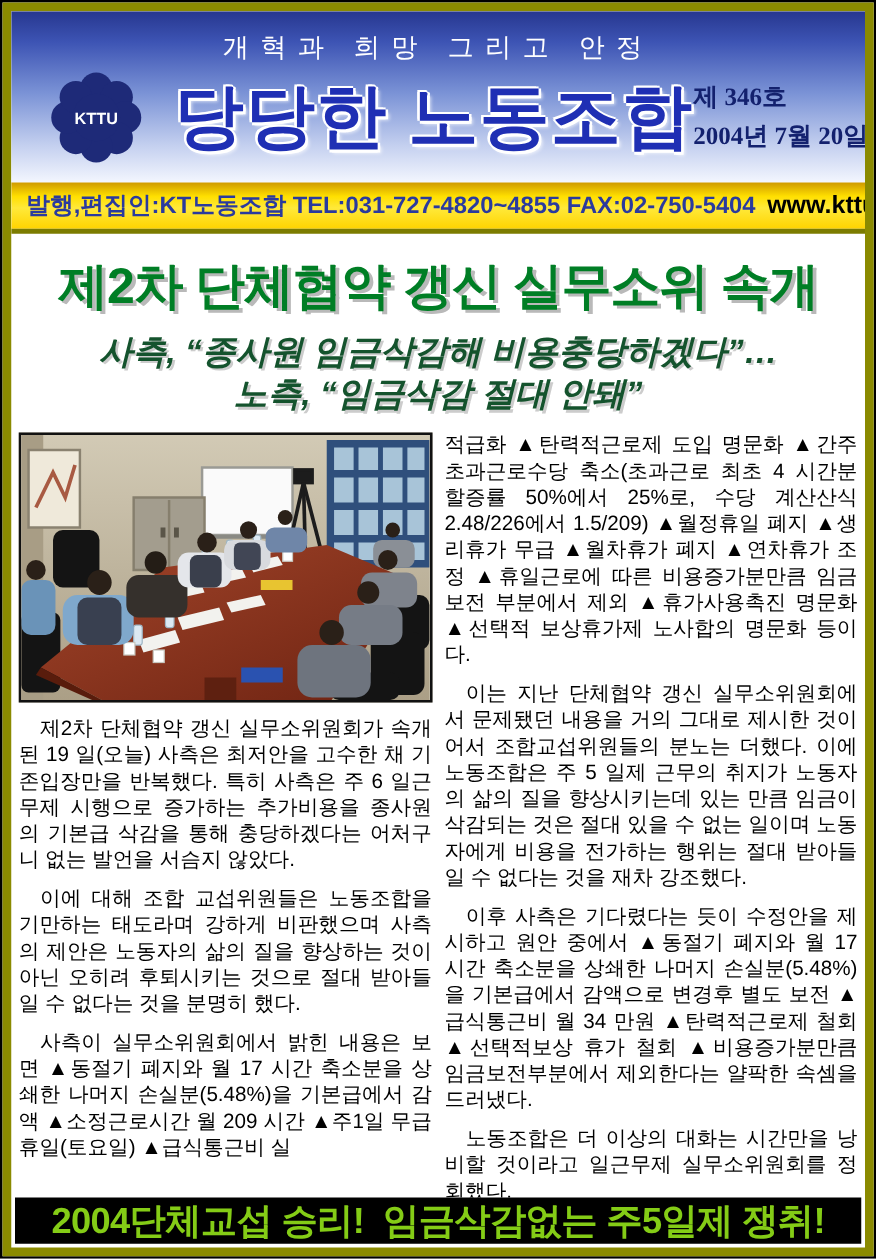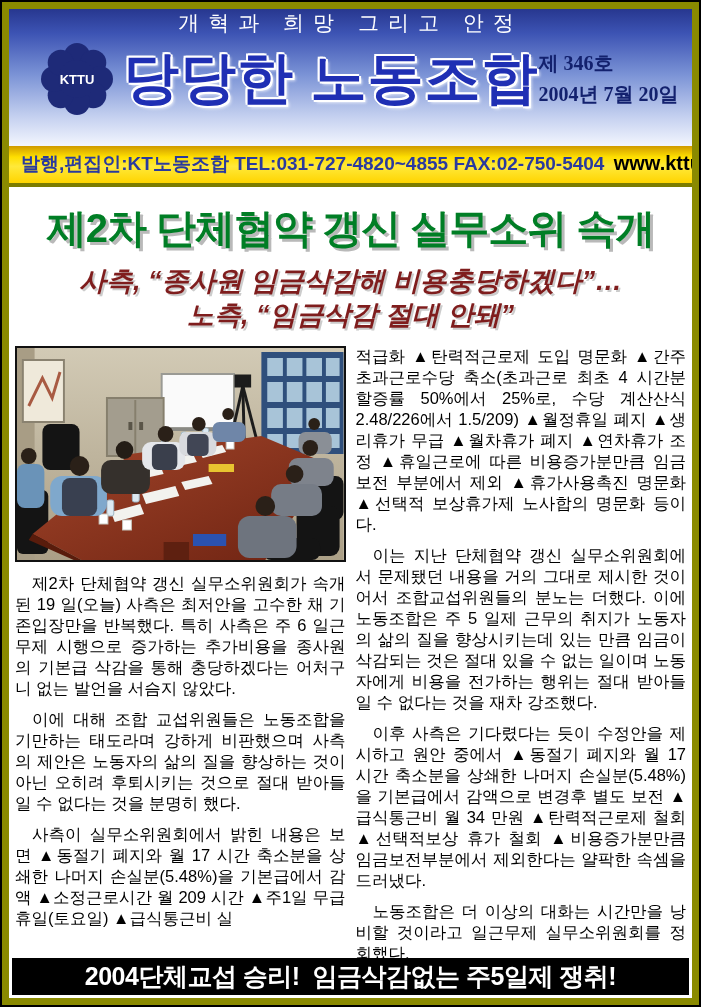--- a/index.html
+++ b/index.html
@@ -20,26 +20,27 @@
   }
 
   
   .masthead {
     height:137px; flex:0 0 auto;
     background:linear-gradient(180deg,#27378f 0%,#3d54b4 18%,#7b93d6 48%,#c3cfef 78%,#f3f6fe 100%);
   }
   .tagline {
     color:#fff; text-align:center;
     font-size:21px; letter-spacing:9px; font-weight:500;
+    padding-top:15px;
   }
   .mast-row { display:flex; align-items:center; padding:4px 10px 0 30px; }
   .logo { width:76px; height:76px; flex:0 0 auto; }
   .mast-title {
     font-size:56px; font-weight:800; color:#1f2fb4;
-    letter-spacing:1px; margin-left:8px; white-space:nowrap;
+    letter-spacing:1px; margin-left:24px; white-space:nowrap;
     text-shadow:-2px 0 0 #ffffff, 2px 0 0 #ffffff, 0 -2px 0 #ffffff, 0 2px 0 #ffffff,
                 2px 2px 0 #ffffff, -2px -2px 0 #ffffff, 3px 3px 3px rgba(255,255,255,.7);
   }
   .issue-box {
     margin-left:auto; padding-right:8px;
     color:#13216e; font-family:"Liberation Serif","DejaVu Serif",serif;
     font-weight:700; font-size:20px; line-height:1.55; white-space:nowrap;
   }
 
   
@@ -53,39 +54,39 @@
   .pub-bar .url { color:#000; font-weight:800; font-size:20px; margin-left:4px; }
 
   
   .body { flex:1 1 auto; padding:12px 6px 0; overflow:hidden; }
   .headline {
     margin:2px 0 8px; text-align:center;
     font-size:40px; font-weight:800; color:#007e25; letter-spacing:-1px;
     text-shadow:3px 3px 0 #b9b9b9; white-space:nowrap;
   }
   .subhead {
-    text-align:center; font-style:italic; font-weight:800; color:#7f1d1d;
+    text-align:center; font-style:italic; font-weight:800; color:#14532d;
     font-size:27px; line-height:1.27; text-shadow:2px 2px 0 #cccccc;
   }
   .columns { display:flex; gap:10px; margin-top:13px; }
   .col { flex:1 1 0; font-size:16.5px; line-height:21px; text-align:justify; color:#000; }
   .col p { margin:0 0 10px; text-indent:17px; }
   .col p.no-indent { text-indent:0; }
 
   .photo {
     border:2px solid #111; margin-bottom:11px; height:216px; background:#c9c2ae;
   }
   .photo svg { display:block; width:100%; height:100%; }
 
   
   .slogan-bar {
     flex:0 0 auto; margin:0 3px 3px; height:37px;
-    background:#000; color:#ffffff;
+    background:#000; color:#84cc16;
     display:flex; align-items:center; justify-content:center;
-    font-weight:800; font-size:25px; letter-spacing:-0.5px;
+    font-weight:800; font-size:29px; letter-spacing:-0.5px;
   }
   .slogan-bar span { white-space:pre; }
 </style>
 </head>
 <body>
 
 <div class="page">
   <div class="frame">
 
     <header class="masthead">

